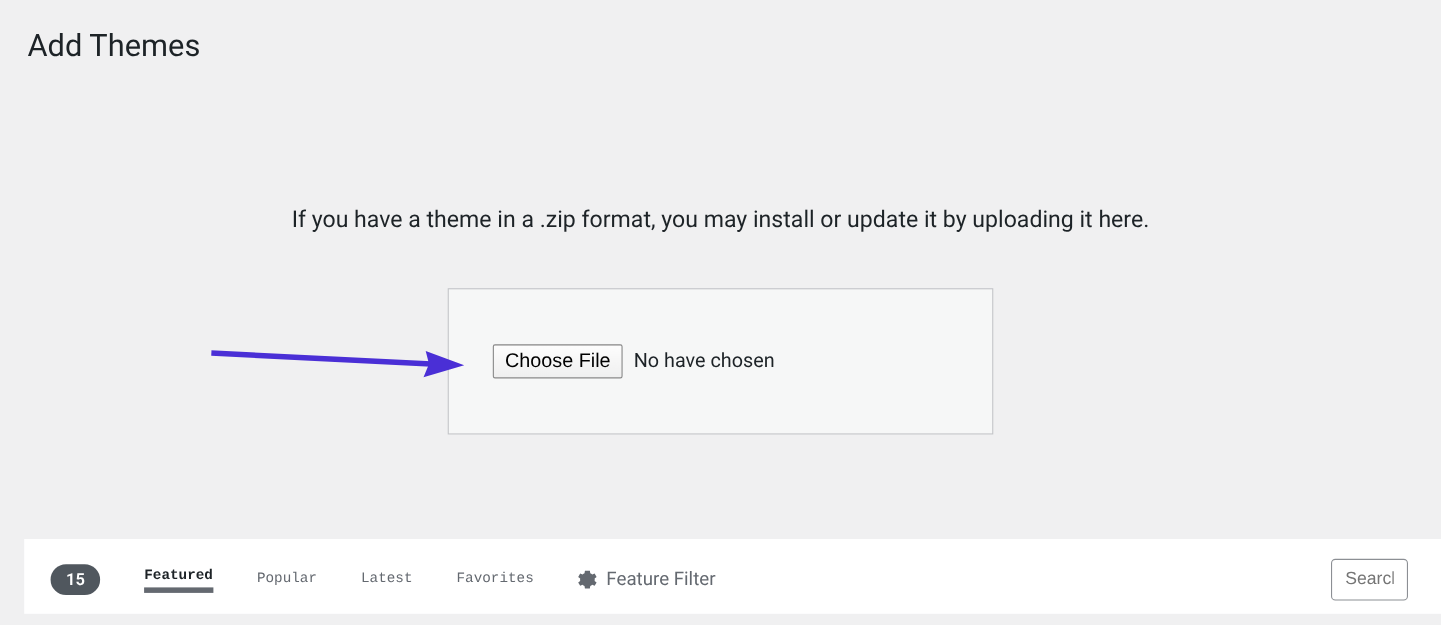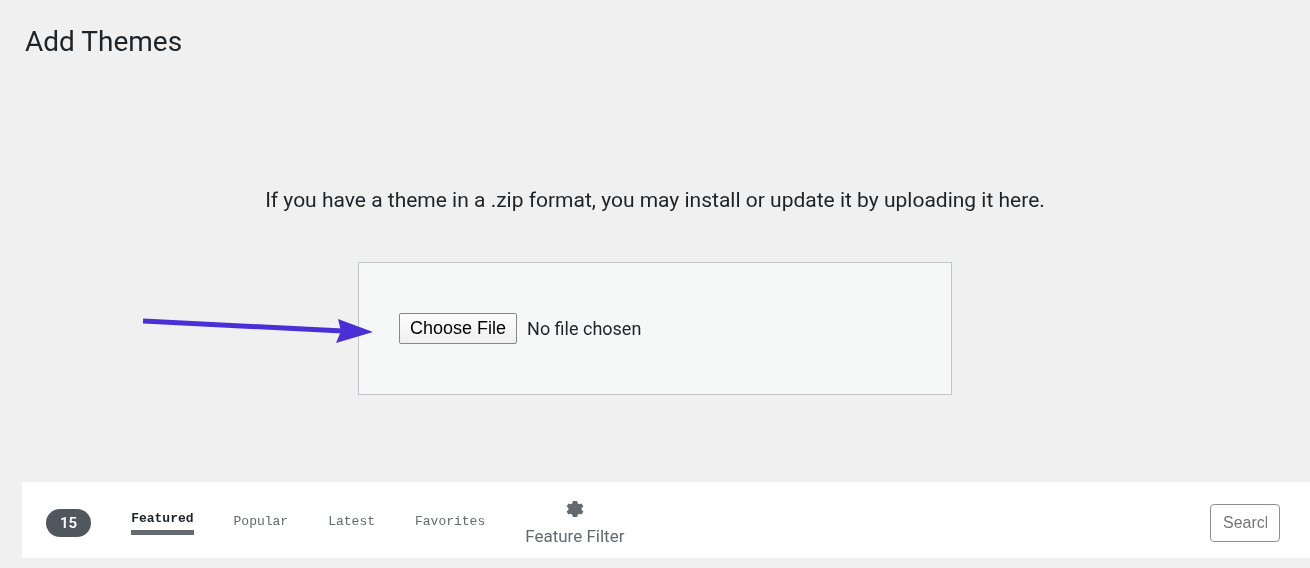--- a/index.html
+++ b/index.html
@@ -49,21 +49,21 @@
       position: relative;
       display: inline-block;
     }
     .upload-form {
       border: 1px solid #c3c4c7;
       background: #f6f7f7;
       padding: 50px 40px;
       display: inline-flex;
       align-items: center;
       gap: 150px;
-      width: 594px;
+      width: 496px;
       justify-content: space-between;
     }
     .file-input-group {
       display: flex;
       align-items: center;
       gap: 10px;
     }
     .choose-file-btn {
       border: 1px solid #888;
       background: linear-gradient(#fdfdfd, #efefef);
@@ -131,21 +131,20 @@
       font-weight: 600;
       border-bottom: 5px solid #646970;
     }
     .feature-filter {
       display: flex;
       align-items: center;
       gap: 8px;
       font-size: 17px;
       color: #646970;
       cursor: pointer;
-      flex-direction: column;
     }
     .gear-icon {
       width: 18px;
       height: 18px;
       display: inline-block;
     }
     .search-input {
       border: 1px solid #8c8f94;
       padding: 9px 12px;
       font-size: 16px;
@@ -164,21 +163,21 @@
 <div class="upload-section">
   <p class="upload-description">If you have a theme in a .zip format, you may install or update it by uploading it here.</p>
   <div class="upload-form-wrapper">
     <svg class="arrow-annotation" width="230" height="40" viewBox="0 0 230 40">
       <line x1="0" y1="12" x2="200" y2="22" stroke="#4a2fd6" stroke-width="5"></line>
       <polygon points="230,23 195,10 198,22 193,34" fill="#4a2fd6"></polygon>
     </svg>
     <div class="upload-form">
       <div class="file-input-group">
         <button class="choose-file-btn">Choose File</button>
-        <span class="file-status">No file chosen</span>
+        <span class="file-status">No have chosen</span>
       </div>
     </div>
   </div>
 </div>
 
 <div class="filter-bar">
   <span class="count-badge">15</span>
   <div class="filter-links">
     <span class="filter-link active">Featured</span>
     <span class="filter-link">Popular</span>

